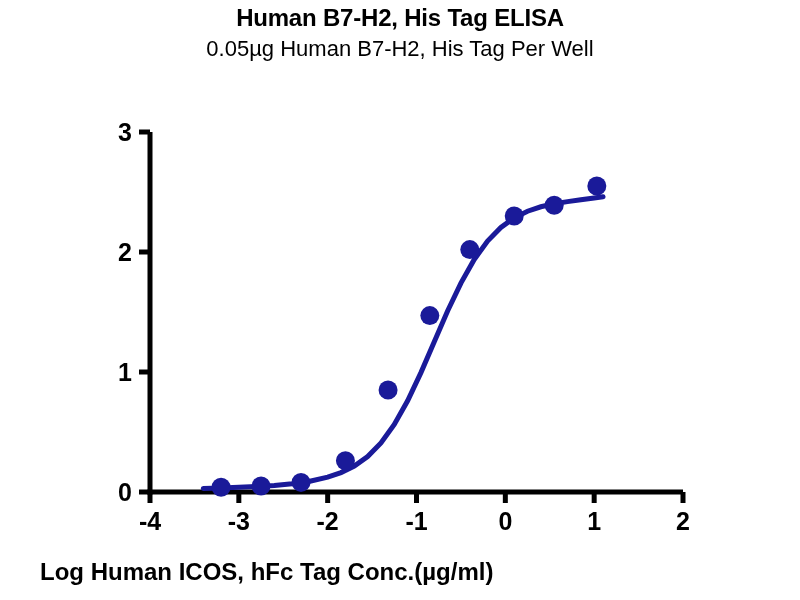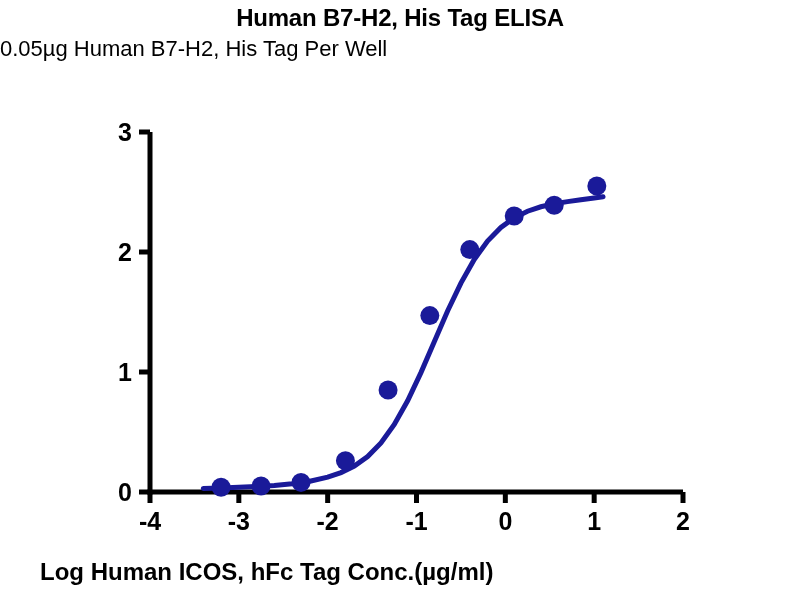--- a/index.html
+++ b/index.html
@@ -28,20 +28,21 @@
     width: 800px;
     text-align: center;
     font-size: 24px;
     font-weight: bold;
     letter-spacing: -0.2px;
   }
   .subtitle {
     position: absolute;
     left: 0; top: 36px;
     width: 800px;
+    text-align: center;
     font-size: 22px;
     font-weight: normal;
   }
   .xlabel {
     position: absolute;
     left: 40px;
     top: 558px;
     width: 720px;
     font-size: 24px;
     font-weight: bold;

